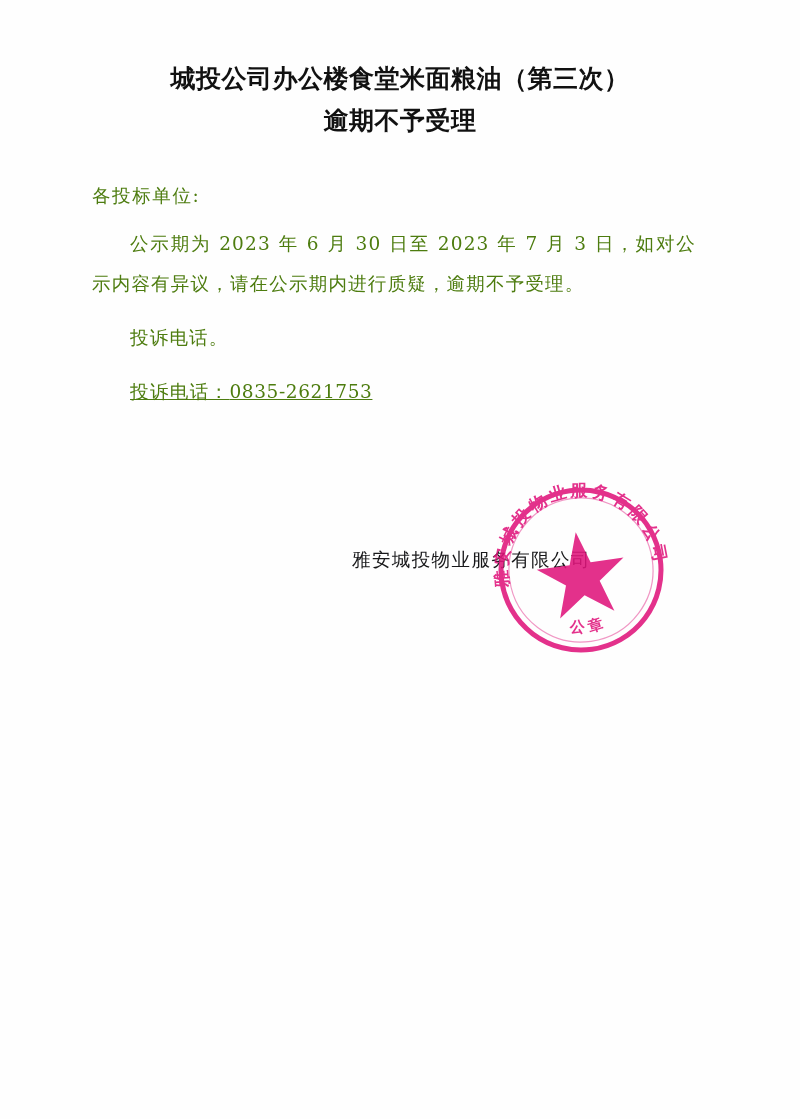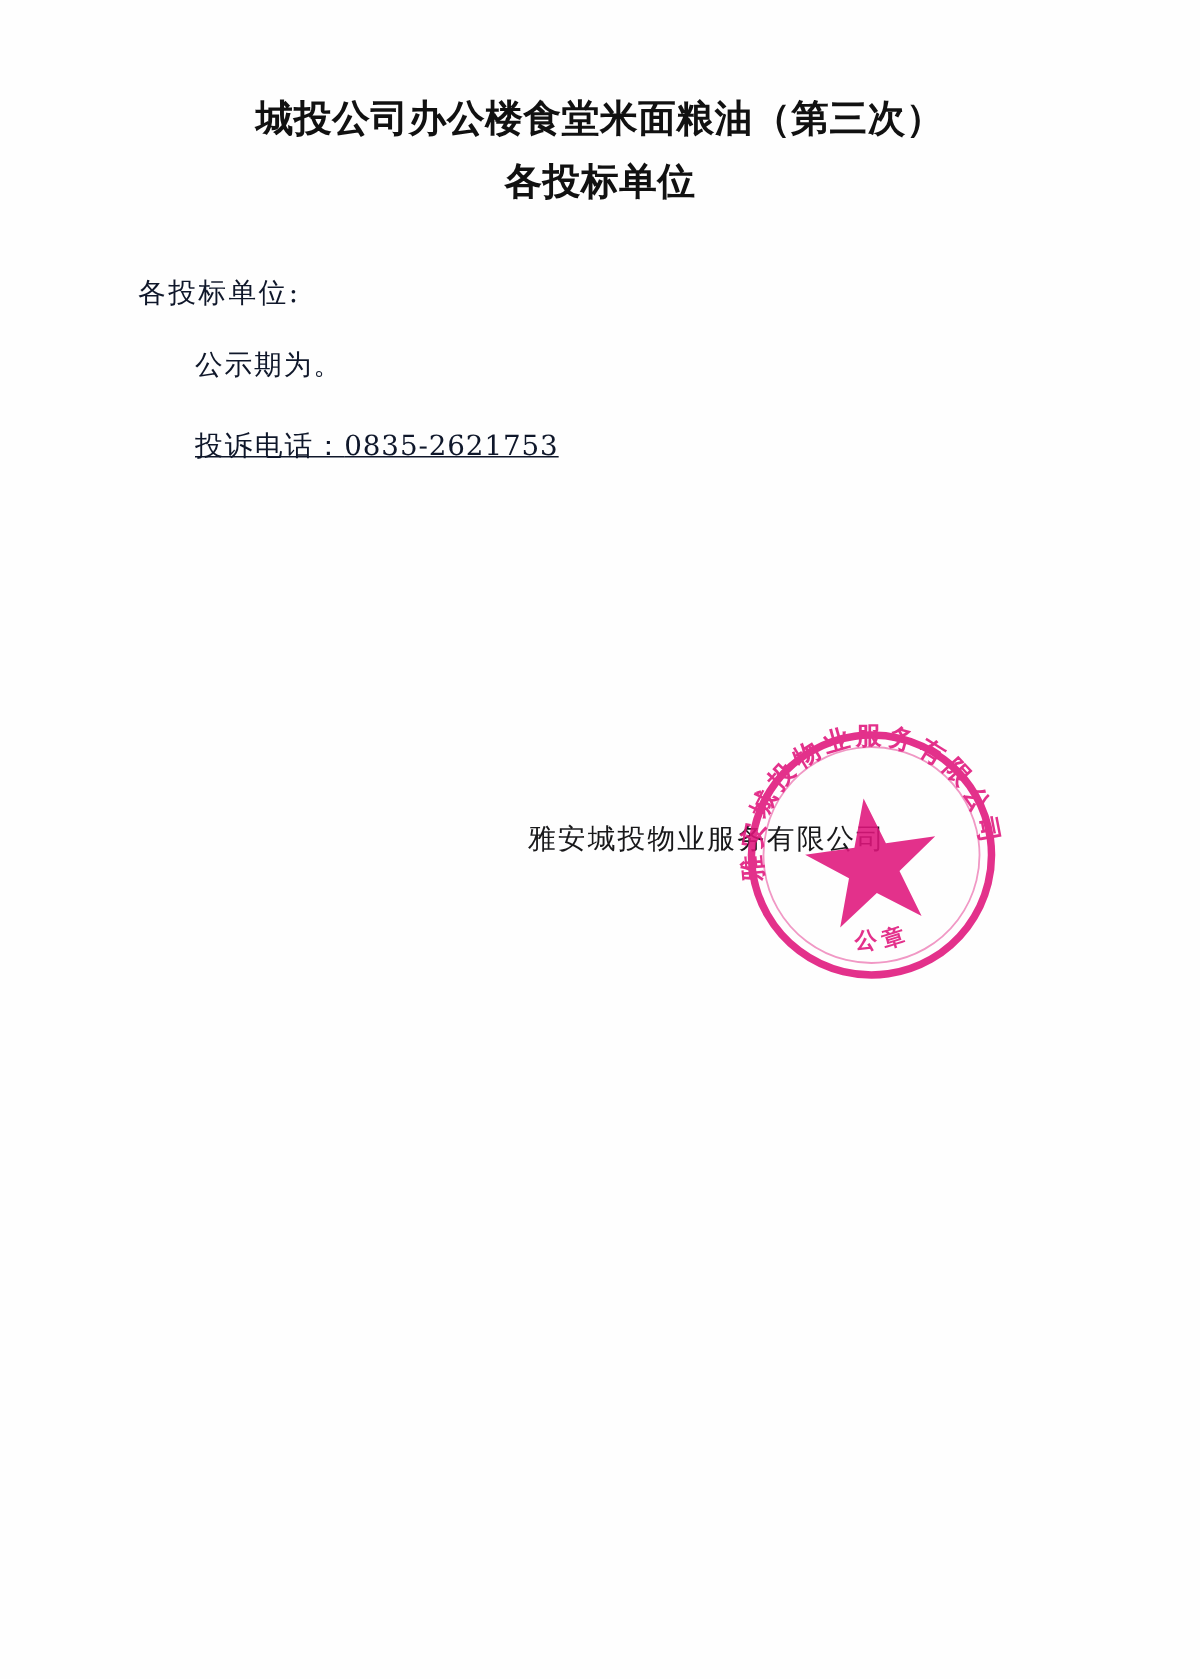--- a/index.html
+++ b/index.html
@@ -37,21 +37,21 @@
   .body-text {
     margin: 0;
     padding: 34px 104px 0 92px;
   }
   .para {
     margin: 0 0 14px 0;
     font-family: "DejaVu Serif", serif;
     font-size: 18.5px;
     line-height: 40px;
     letter-spacing: 1.2px;
-    color: #0f172a;
+    color: #4d7c0f;
     text-align: justify;
   }
   .para.indent {
     text-indent: 38px;
   }
   .para.salutation {
     letter-spacing: 1.6px;
     margin-bottom: 8px;
   }
   .para.phone {
@@ -104,26 +104,27 @@
     height: 1px;
   }
 </style>
 </head>
 <body>
 
 <div class="page">
 
   <h1 class="doc-title">
     <span class="line">城投公司办公楼食堂米面粮油（第三次）</span>
-    <span class="line">各投标单位</span>
+    <span class="line">逾期不予受理</span>
   </h1>
 
   <div class="body-text">
     <p class="para salutation">各投标单位:</p>
-    <p class="para indent">公示期为。</p>
+    <p class="para indent">公示期为 2023 年 6 月 30 日至 2023 年 7 月 3 日，如对公示内容有异议，请在公示期内进行质疑，逾期不予受理。</p>
+    <p class="para indent">投诉电话。</p>
     <p class="para indent phone"><span>投诉电话：</span><span class="phone-num">0835-2621753</span></p>
   </div>
 
   <div class="signature">
     <div class="sig-line">雅安城投物业服务有限公司</div>
   </div>
 
   <div class="seal">
     <svg width="200" height="200" viewBox="0 0 200 200" aria-hidden="true">
       <defs>

